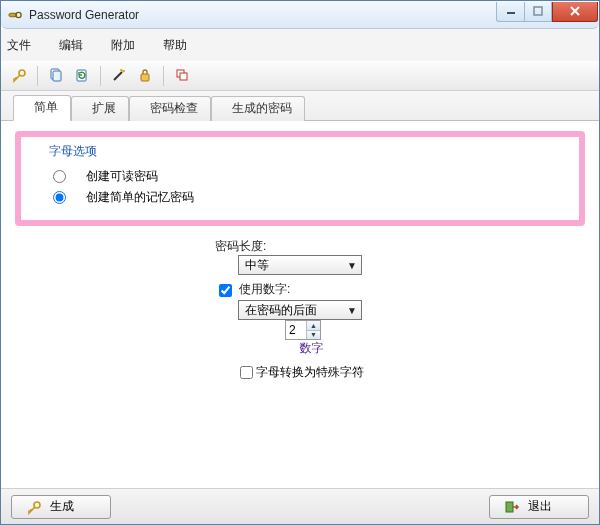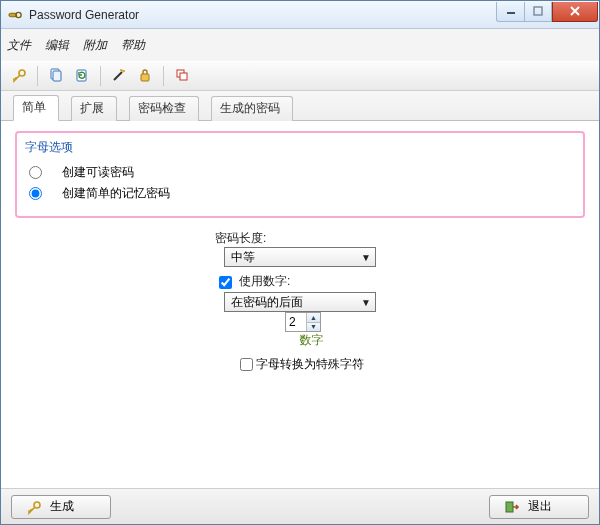--- a/index.html
+++ b/index.html
@@ -14,20 +14,21 @@
     box-shadow: 0 0 0 1px rgba(0,0,0,0.05);
   }
 
   
   .titlebar {
     height: 28px;
     background: linear-gradient(#f3f8fe, #dde9f7);
     border-bottom: 1px solid #b9c9da;
     display: flex; align-items: center;
     padding-left: 6px;
+    border-radius: 6px;
   }
   .titlebar .app-icon { width: 16px; height: 16px; margin-right: 6px; display:flex; align-items:center; justify-content:center; }
   .titlebar .title { color: #2a2a2a; flex: 1; }
   .win-controls { display: flex; height: 20px; margin-top:-6px; margin-right:1px;}
   .win-btn {
     width: 28px; height: 20px;
     border: 1px solid #fff0; border-top:none;
     display: flex; align-items: center; justify-content: center;
     margin-left: 0;
   }
@@ -42,23 +43,22 @@
     background: linear-gradient(#e67866,#cf4b32);
     border: 1px solid #8f2c1c; border-top:none;
     border-bottom-right-radius:3px;
   }
   .win-btn svg { display:block; }
 
   
   .menubar {
     height: 22px;
     display: flex; align-items: center;
-    padding: 16px 6px; gap: 14px;
+    padding: 16px 6px; gap: 28px;
     background: #f4f4f4;
-    font-style: italic;
   }
   .menubar .menu-item { color: #222; cursor: default; }
 
   
   .toolbar {
     height: 30px;
     background: linear-gradient(#fcfcfc,#e9e9e9);
     border-top: 1px solid #fff;
     border-bottom: 1px solid #cfcfcf;
     display: flex; align-items: center;
@@ -72,81 +72,81 @@
   .tsep { width:1px; height:20px; background:#c9c9c9; margin:0 4px;}
 
   
   .tabstrip {
     display:flex; align-items:flex-end;
     padding: 4px 6px 0 12px; gap: 0;
     background: linear-gradient(#f7f7f7,#eee);
     border-bottom: 1px solid #bfbfbf;
   }
   .tab {
-    padding: 3px 12px 4px 8px;
+    padding: 3px 12px 4px 20px;
     border: 1px solid #bfbfbf;
     border-bottom: none;
     background: linear-gradient(#fafafa,#ececec);
-    margin-right: 12px; margin-bottom:-1px;
+    margin-right: 0px; margin-bottom:-1px;
     color:#333; cursor: default;
     border-top-left-radius:3px; border-top-right-radius:3px;font-family:Liberation Mono, monospace;
   }
   .tab.active {
     background: #fff;
     position: relative; z-index: 2;
     border-bottom: 1px solid #fff;
   }
 
   
   .content {
     flex: 1;
     background: #fff;
     padding: 10px 14px;
   }
   .groupbox {
-    border: 2px solid #f9a8d4;
+    border: 6px solid #f9a8d4;
     border-radius: 4px;
-    padding: 8px 12px 10px 8px;
+    padding: 8px 12px 10px 28px;
     position: relative;
     margin-bottom: 12px;
   }
   .groupbox .legend {
     position: relative; top: -2px;
     color: #1a56b0;
     font-size: 12px;
     background: #fff;
     display: inline-block;
     margin-bottom: 4px;
   }
   .radio-row, .check-row { display:flex; align-items:center; gap:20px; margin: 2px 0 4px 4px; }
   .radio-row input, .check-row input { margin:0; }
   .form-row {
     display:flex; align-items:center;
     margin: 6px 0;
     flex-direction: column;
   }
   .form-label { width: 170px; color:#222; }
   .combo {
-    width: 152px; height: 20px;
+    width: 124px; height: 20px;
     border: 1px solid #767676;
     background: linear-gradient(#fff,#eaeaea);
     display:flex; align-items:center; justify-content:space-between;
     padding: 0 4px 0 6px;
   }
   .combo .arrow { font-size:10px; color:#222; }
   .spinner {
     width: 36px; height: 20px;
     border:1px solid #9a9a9a; display:flex;
     margin-left: 6px;
   }
   .spinner .val { flex:1; display:flex; align-items:center; padding-left:3px; background:#fff;}
   .spinner .btns { width:14px; display:flex; flex-direction:column; border-left:1px solid #bcbcbc;}
   .spinner .sbtn { flex:1; background:linear-gradient(#f4f8fc,#dbe7f3); display:flex; align-items:center; justify-content:center; font-size:7px; color:#345;}
   .spinner .sbtn:first-child{ border-bottom:1px solid #bcbcbc;}
-  .tail-label { margin-left:23px; color:#4d7c0f; }
+  .tail-label { margin-left:23px; color:#4c1d95; }
 
   
   .footer {
     height: 36px;
     background: linear-gradient(#f5f5f5,#e5e5e5);
     border-top:1px solid #cfcfcf;
     display:flex; align-items:center; justify-content:space-between;
     padding: 0 10px;
   }
   .btn {

